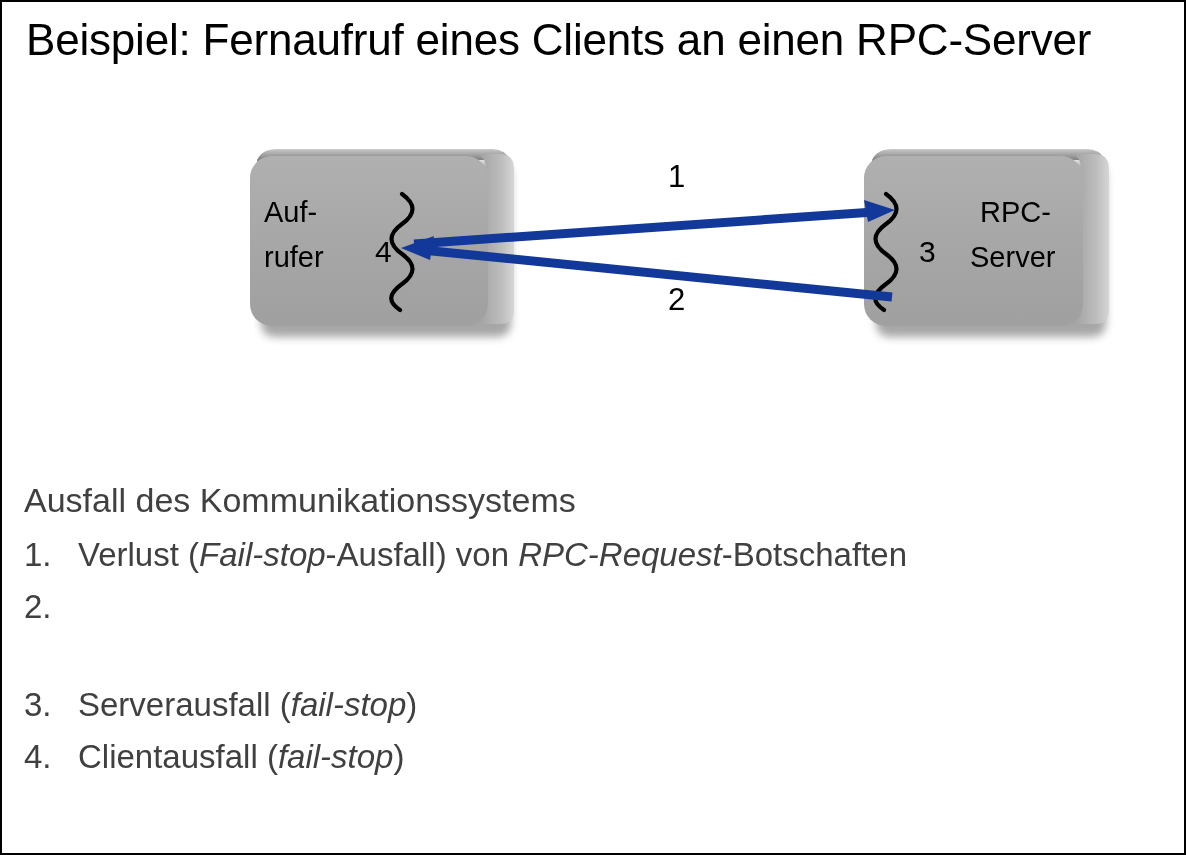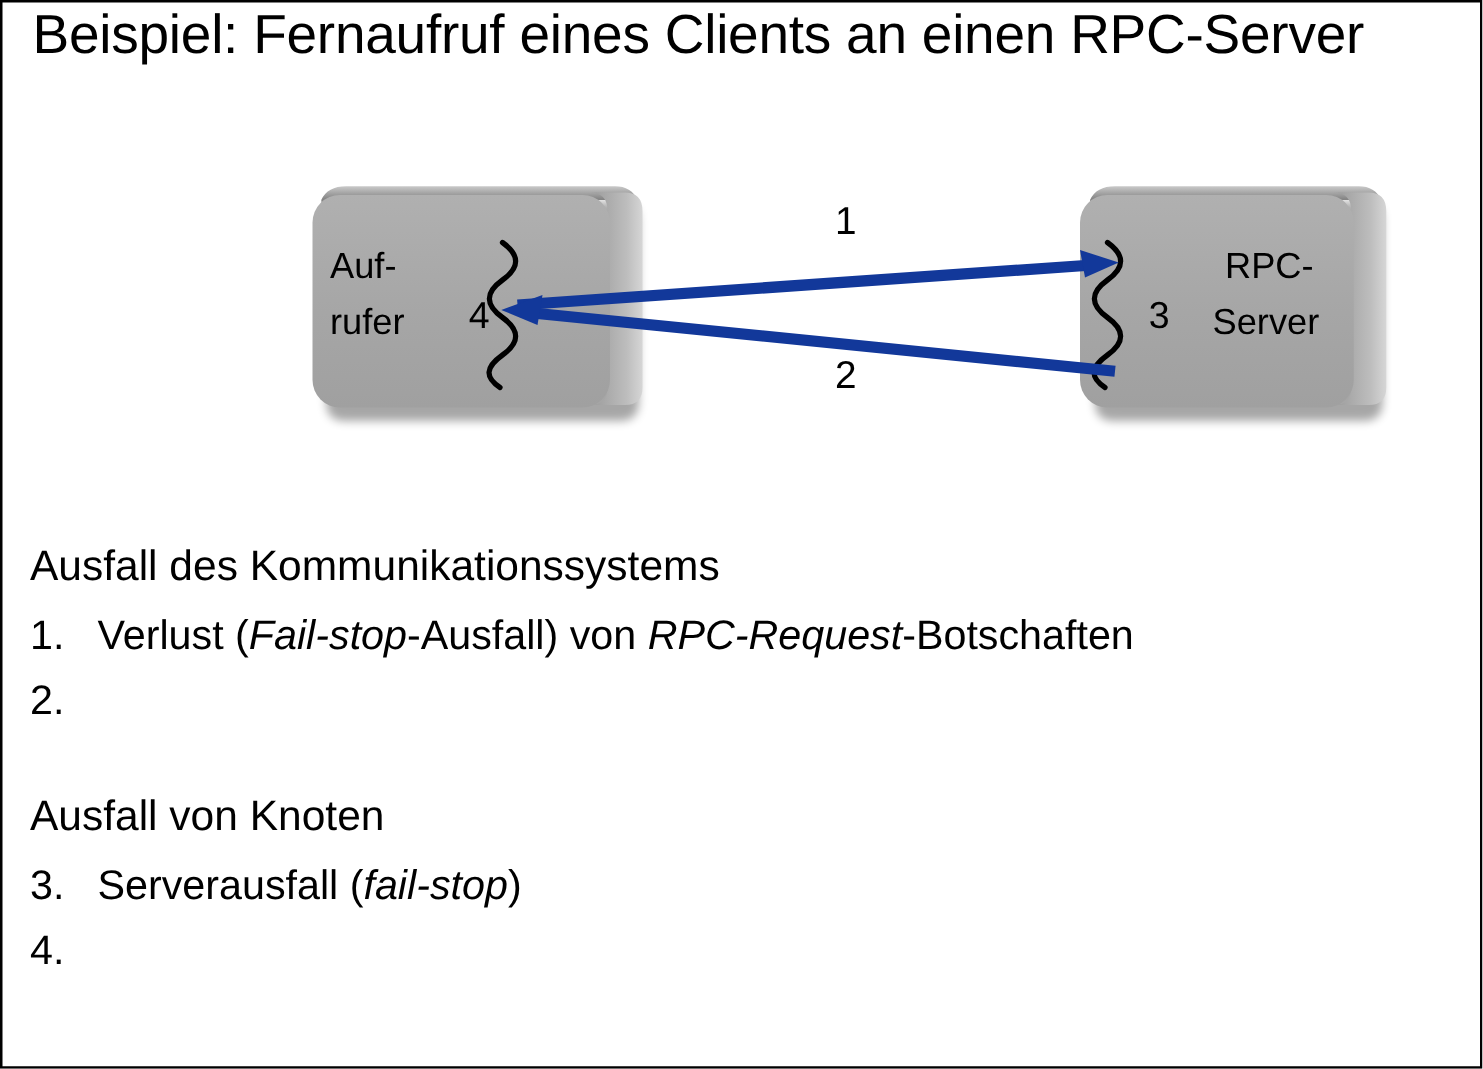--- a/index.html
+++ b/index.html
@@ -17,21 +17,21 @@
     background: #ffffff;
     border: 2px solid #000000;
     box-sizing: border-box;
     overflow: hidden;
   }
 
   
   .title {
     position: absolute;
     left: 24px;
-    top: 0;
+    top: 12px;
     width: 1140px;
     font-size: 44px;
     line-height: 52px;
     color: #000000;
     white-space: nowrap;
     letter-spacing: -0.2px;
   }
 
   
   .diagram {
@@ -57,23 +57,23 @@
   .arrowlabel {
     font-family: "Liberation Sans", sans-serif;
     font-size: 31px;
     fill: #000000;
   }
 
   
   .body-text {
     position: absolute;
     left: 22px;
-    top: 430px;
+    top: 477px;
     width: 1140px;
-    color: #000000;
+    color: #404040;
   }
   .heading {
     font-size: 34px;
     line-height: 42px;
     margin: 0 0 8px 0;
     white-space: nowrap;
   }
   .list {
     list-style: none;
     margin: 0;
@@ -186,26 +186,26 @@
         <span class="list-num">1.</span>
         <span class="list-text"><span>Verlust (</span><i>Fail-stop</i><span>-Ausfall) von </span><i>RPC-Request</i><span>-Botschaften</span></span>
       </li>
       <li class="list-item">
         <span class="list-num">2.</span>
       </li>
     </ul>
 
     <div class="gap"></div>
 
-    <div class="heading">Ausfall von Knoten</div>
 
     <ul class="list">
       <li class="list-item">
         <span class="list-num">3.</span>
         <span class="list-text"><span>Serverausfall (</span><i>fail-stop</i><span>)</span></span>
       </li>
       <li class="list-item">
         <span class="list-num">4.</span>
+        <span class="list-text"><span>Clientausfall (</span><i>fail-stop</i><span>)</span></span>
       </li>
     </ul>
 
   </div>
 </div>
 
 </body></html>

